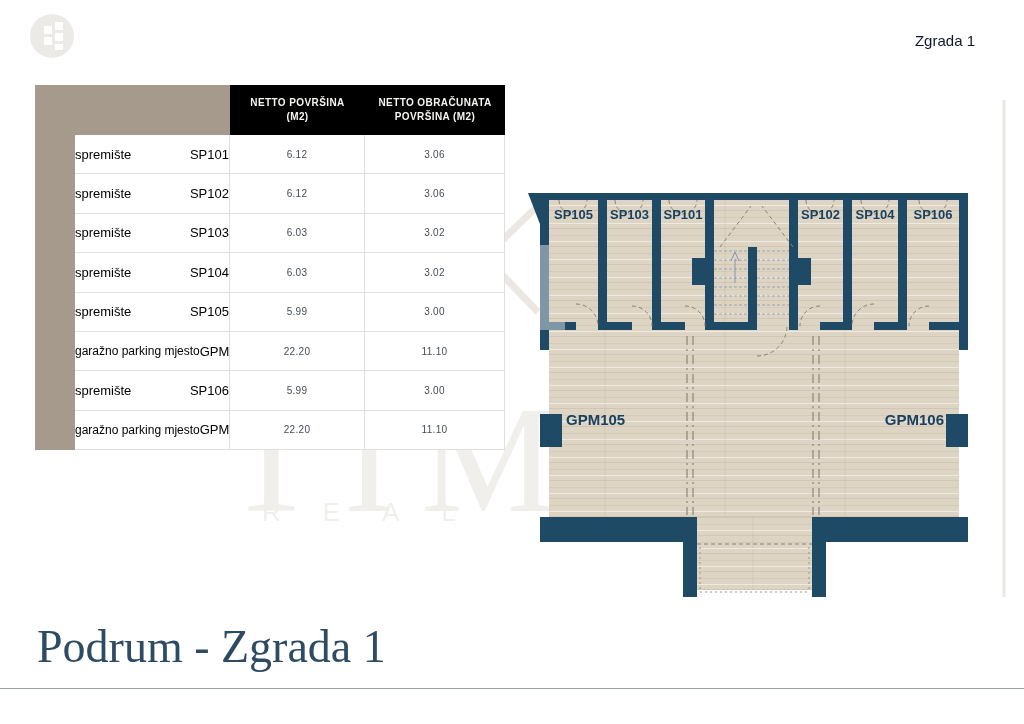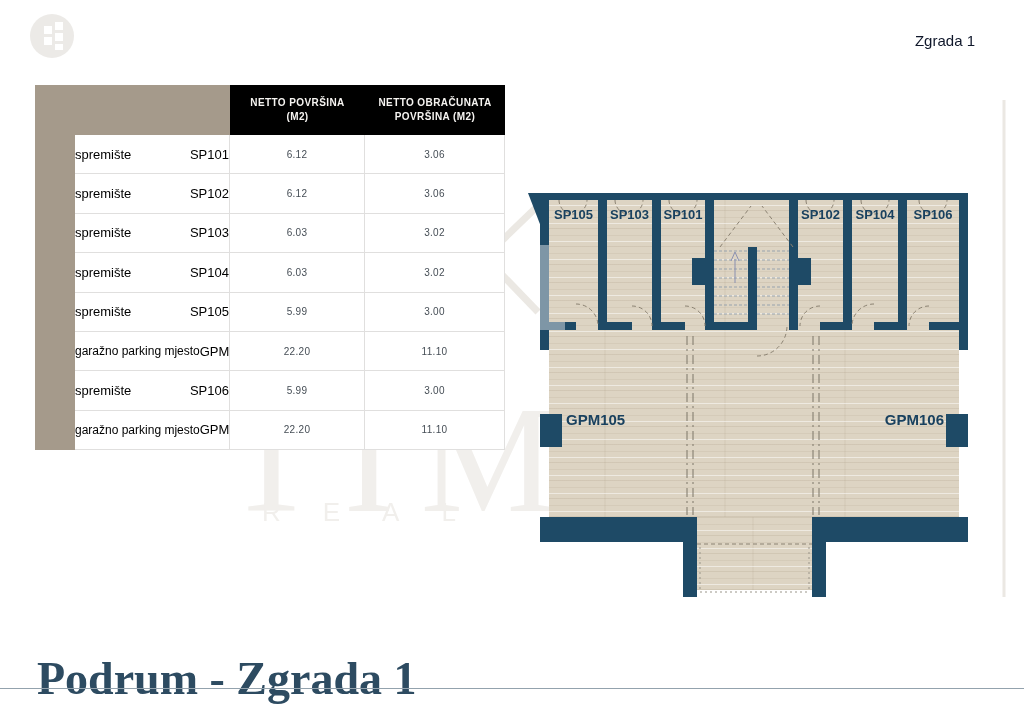--- a/index.html
+++ b/index.html
@@ -69,22 +69,22 @@
   .plan-svg{position:absolute;left:-15px;top:0;}
   .room-label{
     position:absolute;top:12px;height:18px;display:flex;align-items:center;justify-content:center;
     font-size:13px;font-weight:700;color:#19415f;letter-spacing:0;
   }
   .gpm-label{
     position:absolute;top:218px;font-size:15px;font-weight:700;color:#19415f;
   }
   
   .page-title{
-    position:absolute;left:37px;top:652px;z-index:3;
-    font-family:"Liberation Serif",serif;font-size:46px;color:#2d4b61;font-weight:bold;
+    position:absolute;left:37px;top:620px;z-index:3;
+    font-family:"Liberation Serif",serif;font-size:46px;color:#2d4b61;
   }
   .title-line{
     position:absolute;left:0;top:688px;width:1024px;height:1px;background:#93a2ad;z-index:3;
   }
 </style>
 </head>
 <body>
 
 <div class="wm-word">TIMAX</div>
 <div class="wm-sub">REAL ESTATE</div>

